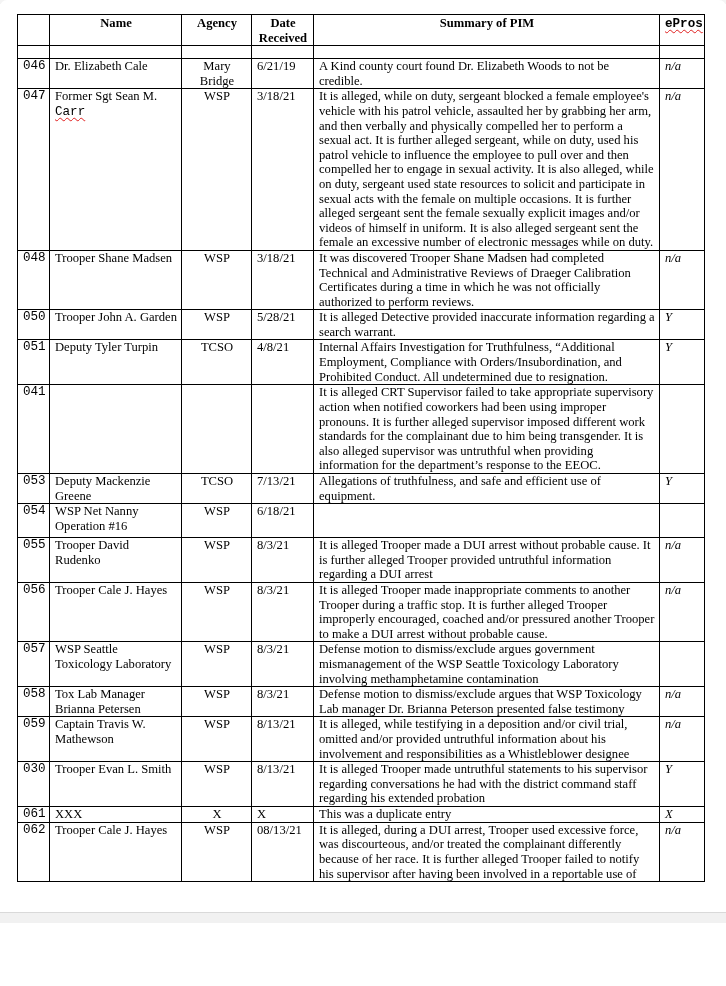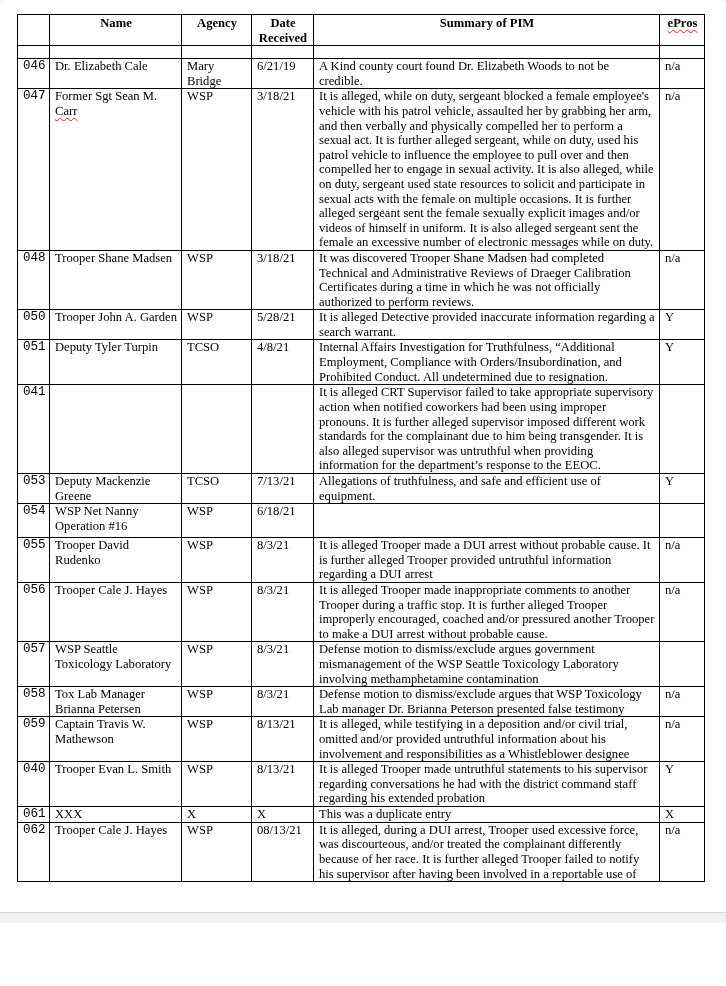--- a/index.html
+++ b/index.html
@@ -13,23 +13,23 @@
       position: absolute; left: 17px; top: 14px; width: 687px;
       border-collapse: collapse; table-layout: fixed;
       font-size: 12.6px; line-height: 14.6px;
     }
     table.pim td, table.pim th {
       border: 1.3px solid #000; vertical-align: top; padding: 0 4px 0 5px;
       overflow: hidden; font-weight: normal;
     }
     table.pim th { font-weight: bold; text-align: center; padding-top: 1px; }
     td.c-num { padding-left: 6px; font-family: Liberation Mono, monospace; }
-    td.c-agency { }
-    td.c-eprose { padding-left: 6px; }
-    .spell { text-decoration: underline wavy #e02020; text-decoration-thickness: 1px; text-underline-offset: 2px; }
+    td.c-agency { text-align: center; }
+    td.c-eprose { padding-left: 6px; font-style: italic; }
+    .spell { text-decoration: underline wavy #e02020; text-decoration-thickness: 1px; text-underline-offset: 2px; font-family: Liberation Mono, monospace; }
     .link-ul { text-decoration-color: #2b57c8; text-underline-offset: 2px; }
     .bottom-band { position: absolute; left: 0; top: 912px; width: 726px; height: 10px; background: #f1f1f1; border-top: 1px solid #d9d9d9; }
   </style>
 </head>
 <body>
 
 <div class="top-strip"></div>
 <div class="page">
   <table class="pim">
     <colgroup>
@@ -157,21 +157,21 @@
       </tr>
       <tr style="height:44px">
         <td class="c-num">059</td>
         <td>Captain Travis W. Mathewson</td>
         <td class="c-agency">WSP</td>
         <td>8/13/21</td>
         <td>It is alleged, while testifying in a deposition and/or civil trial, omitted and/or provided untruthful information about his involvement and responsibilities as a Whistleblower designee</td>
         <td class="c-eprose">n/a</td>
       </tr>
       <tr style="height:45px">
-        <td class="c-num">040</td>
+        <td class="c-num">030</td>
         <td>Trooper Evan L. Smith</td>
         <td class="c-agency">WSP</td>
         <td>8/13/21</td>
         <td>It is alleged Trooper made untruthful statements to his supervisor regarding conversations he had with the district command staff regarding his extended probation</td>
         <td class="c-eprose">Y</td>
       </tr>
       <tr style="height:15px">
         <td class="c-num">061</td>
         <td>XXX</td>
         <td class="c-agency">X</td>

